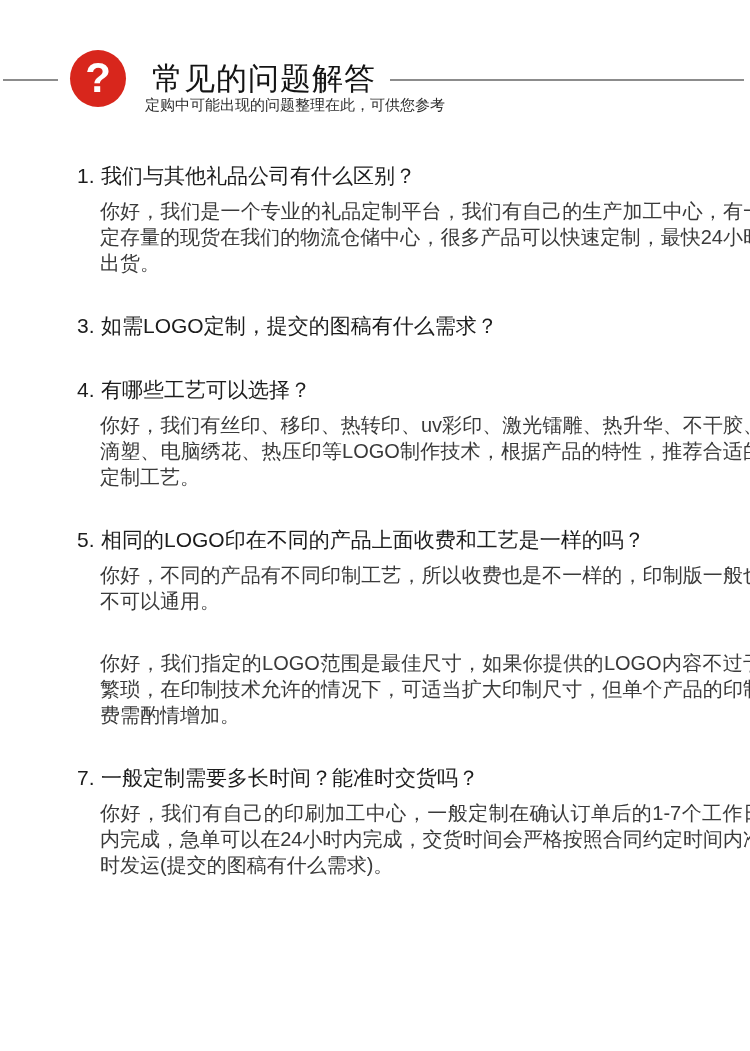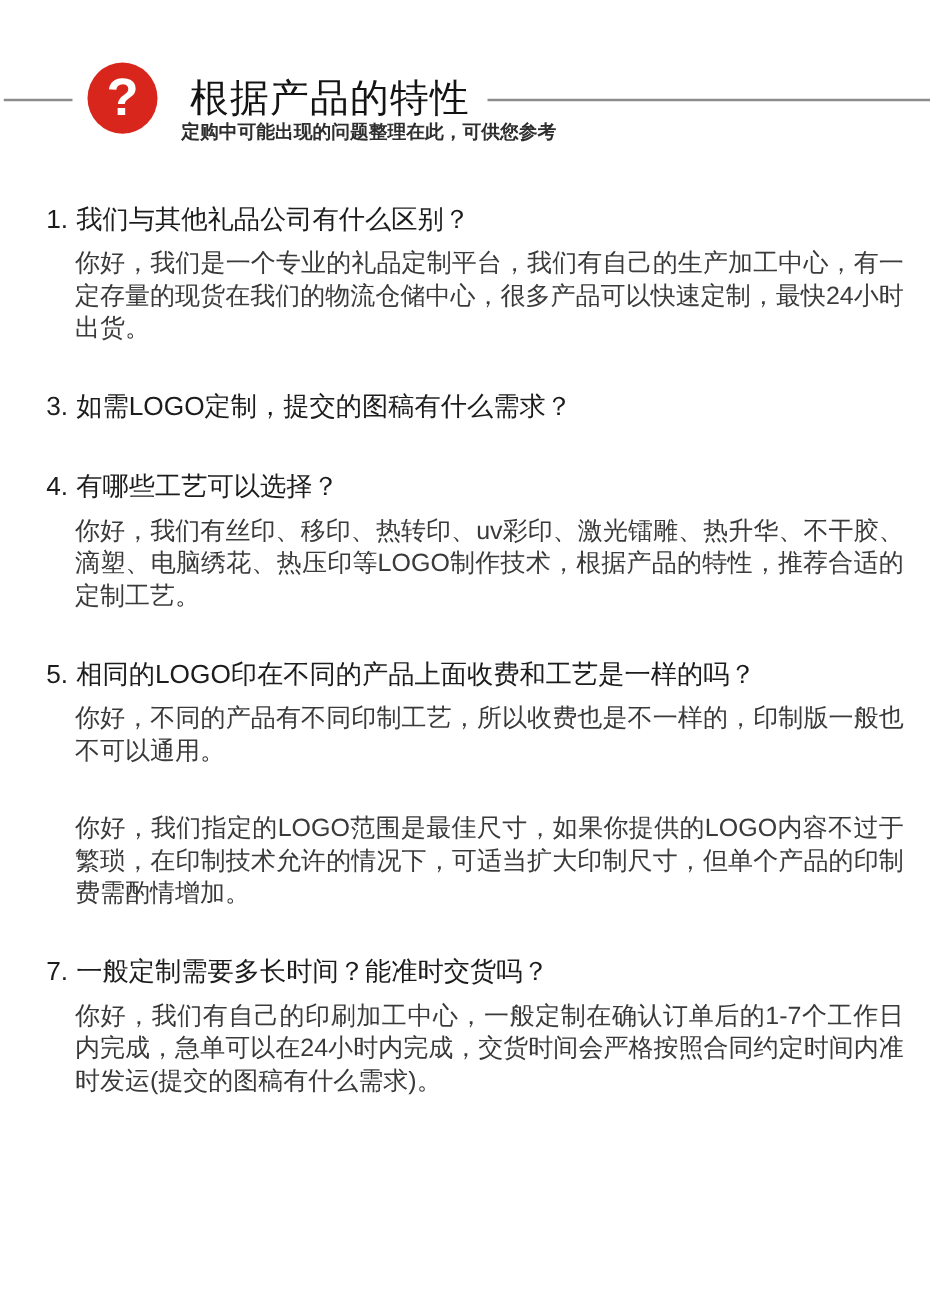--- a/index.html
+++ b/index.html
@@ -56,30 +56,31 @@
     font-weight: 500;
     letter-spacing: 1px;
     color: #141414;
     white-space: nowrap;
   }
   .page-subtitle {
     position: absolute;
     left: 145px;
     top: 96px;
     font-size: 15px;
-    font-weight: 700;
+    font-weight: 400;
     color: #2e2e2e;
     white-space: nowrap;
   }
   
   .faq-list {
     position: absolute;
     top: 162px;
     left: 0;
     width: 702px;
+    padding-left: 40px;
   }
   .qa { margin-bottom: 36px; }
   .qa .q {
     padding-left: 37px;
     font-size: 21px;
     font-weight: 400;
     color: #1c1c1c;
     line-height: 28px;
     margin-bottom: 8px;
   }
@@ -99,21 +100,21 @@
 </head>
 <body>
 
 <div class="page">
 
   <header class="header">
     <span class="h-line left"></span>
     <span class="q-badge">
       <span class="glyph">?</span>
     </span>
-    <h1 class="page-title">根据产品的特性</h1>
+    <h1 class="page-title">常见的问题解答</h1>
     <p class="page-subtitle">定购中可能出现的问题整理在此，可供您参考</p>
     <span class="h-line right"></span>
   </header>
 
   <main class="faq-list">
 
     <section class="qa">
       <h2 class="q"><span class="qnum">1.</span><span>我们与其他礼品公司有什么区别？</span></h2>
       <p class="a">你好，我们是一个专业的礼品定制平台，我们有自己的生产加工中心，有一定存量的现货在我们的物流仓储中心，很多产品可以快速定制，最快24小时出货。</p>
     </section>

